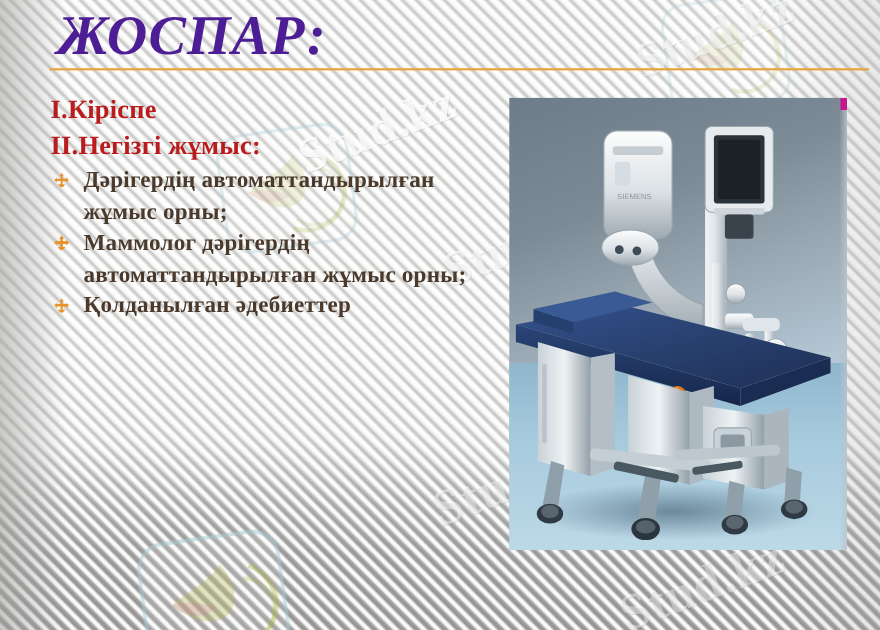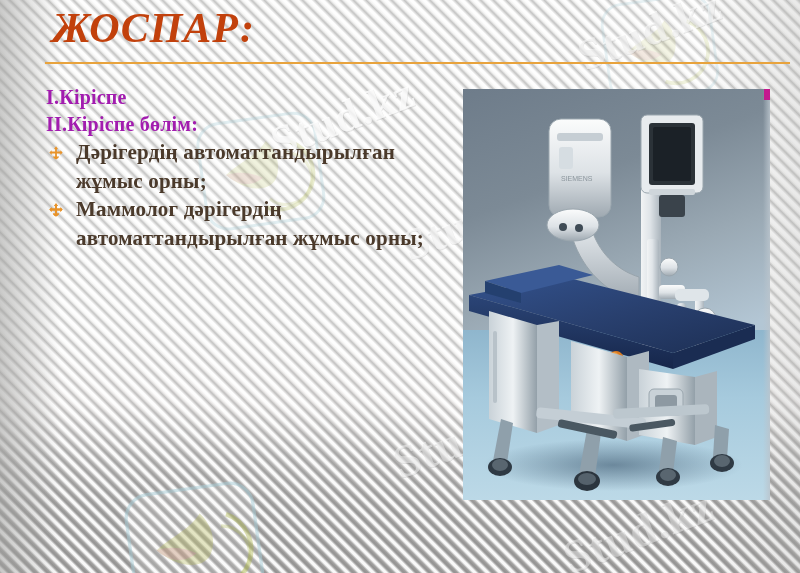--- a/index.html
+++ b/index.html
@@ -79,24 +79,24 @@
   .logo-a { left: 196px; top: 112px; width: 130px; height: 120px; transform: rotate(-8deg); opacity: .45; }
   .logo-b { left: 122px; top: 482px; width: 145px; height: 130px; transform: rotate(-8deg); opacity: .65; }
   .logo-c { left: 600px; top:  -6px; width: 120px; height: 110px; transform: rotate(-8deg); opacity: .38; }
 
   
   .title {
     position: absolute;
     left: 52px;
     top: 2px;
     font-family: "Liberation Serif", "DejaVu Serif", serif;
-    font-size: 42px;
+    font-size: 51px;
     font-weight: bold;
     font-style: italic;
-    color: #c2410c;
+    color: #4c1d95;
     letter-spacing: 1px;
     line-height: 1.25;
     white-space: nowrap;
   }
   .title-rule {
     position: absolute;
     left: 45px;
     top: 62px;
     width: 745px;
     height: 2px;
@@ -105,23 +105,23 @@
 
   
   .content {
     position: absolute;
     left: 46px;
     top: 84px;
     width: 405px;
   }
   .lead {
     font-family: "Liberation Serif", "DejaVu Serif", serif;
-    font-size: 20px;
+    font-size: 24px;
     font-weight: bold;
-    color: #a21caf;
+    color: #b91c1c;
     line-height: 1.36;
     letter-spacing: 0.2px;
   }
   ul.bullets {
     list-style: none;
     margin: 0;
     padding: 0;
   }
   ul.bullets > li {
     position: relative;
@@ -220,21 +220,21 @@
   <div class="wm wm-1">Stud.kz</div>
   <div class="wm wm-2">Stud.kz</div>
   <div class="wm wm-3">Stud.kz</div>
   <div class="wm wm-4">Stud.kz</div>
 
   <div class="title">ЖОСПАР:</div>
   <div class="title-rule"></div>
 
   <div class="content">
     <div class="lead">I.Кіріспе</div>
-    <div class="lead">II.Кіріспе бөлім:</div>
+    <div class="lead">II.Негізгі жұмыс:</div>
 
     <ul class="bullets">
       <li>
         <span class="bullet-icon">
           <svg viewBox="0 0 16 16" width="16" height="16" aria-hidden="true">
             <path d="M8 1.2 L10 4 L8.9 4 L8.9 6.4 L12.4 6.4 L12.4 5.3 L14.6 7.6 L12.4 9.9 L12.4 8.6 L8.9 8.6 L8.9 11.6 L11.2 11.6 C10.2 13.4 9.2 14.2 8 14.4 C6.8 14.2 5.8 13.4 4.8 11.6 L7.1 11.6 L7.1 8.6 L3.6 8.6 L3.6 9.9 L1.4 7.6 L3.6 5.3 L3.6 6.4 L7.1 6.4 L7.1 4 L6 4 Z" fill="#e8932a"></path>
           </svg>
         </span>
         <span>Дәрігердің автоматтандырылған жұмыс орны;</span>
       </li>
@@ -246,20 +246,28 @@
         </span>
       </li>
       <li>
         <span class="bullet-icon">
           <svg viewBox="0 0 16 16" width="16" height="16" aria-hidden="true">
             <path d="M8 1.2 L10 4 L8.9 4 L8.9 6.4 L12.4 6.4 L12.4 5.3 L14.6 7.6 L12.4 9.9 L12.4 8.6 L8.9 8.6 L8.9 11.6 L11.2 11.6 C10.2 13.4 9.2 14.2 8 14.4 C6.8 14.2 5.8 13.4 4.8 11.6 L7.1 11.6 L7.1 8.6 L3.6 8.6 L3.6 9.9 L1.4 7.6 L3.6 5.3 L3.6 6.4 L7.1 6.4 L7.1 4 L6 4 Z" fill="#e8932a"></path>
           </svg>
         </span>
         <span>Маммолог дәрігердің автоматтандырылған жұмыс орны;</span>
       </li>
+      <li>
+        <span class="bullet-icon">
+          <svg viewBox="0 0 16 16" width="16" height="16" aria-hidden="true">
+            <path d="M8 1.2 L10 4 L8.9 4 L8.9 6.4 L12.4 6.4 L12.4 5.3 L14.6 7.6 L12.4 9.9 L12.4 8.6 L8.9 8.6 L8.9 11.6 L11.2 11.6 C10.2 13.4 9.2 14.2 8 14.4 C6.8 14.2 5.8 13.4 4.8 11.6 L7.1 11.6 L7.1 8.6 L3.6 8.6 L3.6 9.9 L1.4 7.6 L3.6 5.3 L3.6 6.4 L7.1 6.4 L7.1 4 L6 4 Z" fill="#e8932a"></path>
+          </svg>
+        </span>
+        <span>Қолданылған әдебиеттер</span>
+      </li>
     </ul>
   </div>
 
   <div class="photo">
     <div class="floor"></div>
 
     <svg width="307" height="411" viewBox="0 0 307 411">
       <defs>
         <linearGradient id="metalV" x1="0" y1="0" x2="1" y2="0">
           <stop offset="0%" stop-color="#f2f4f5"></stop>

